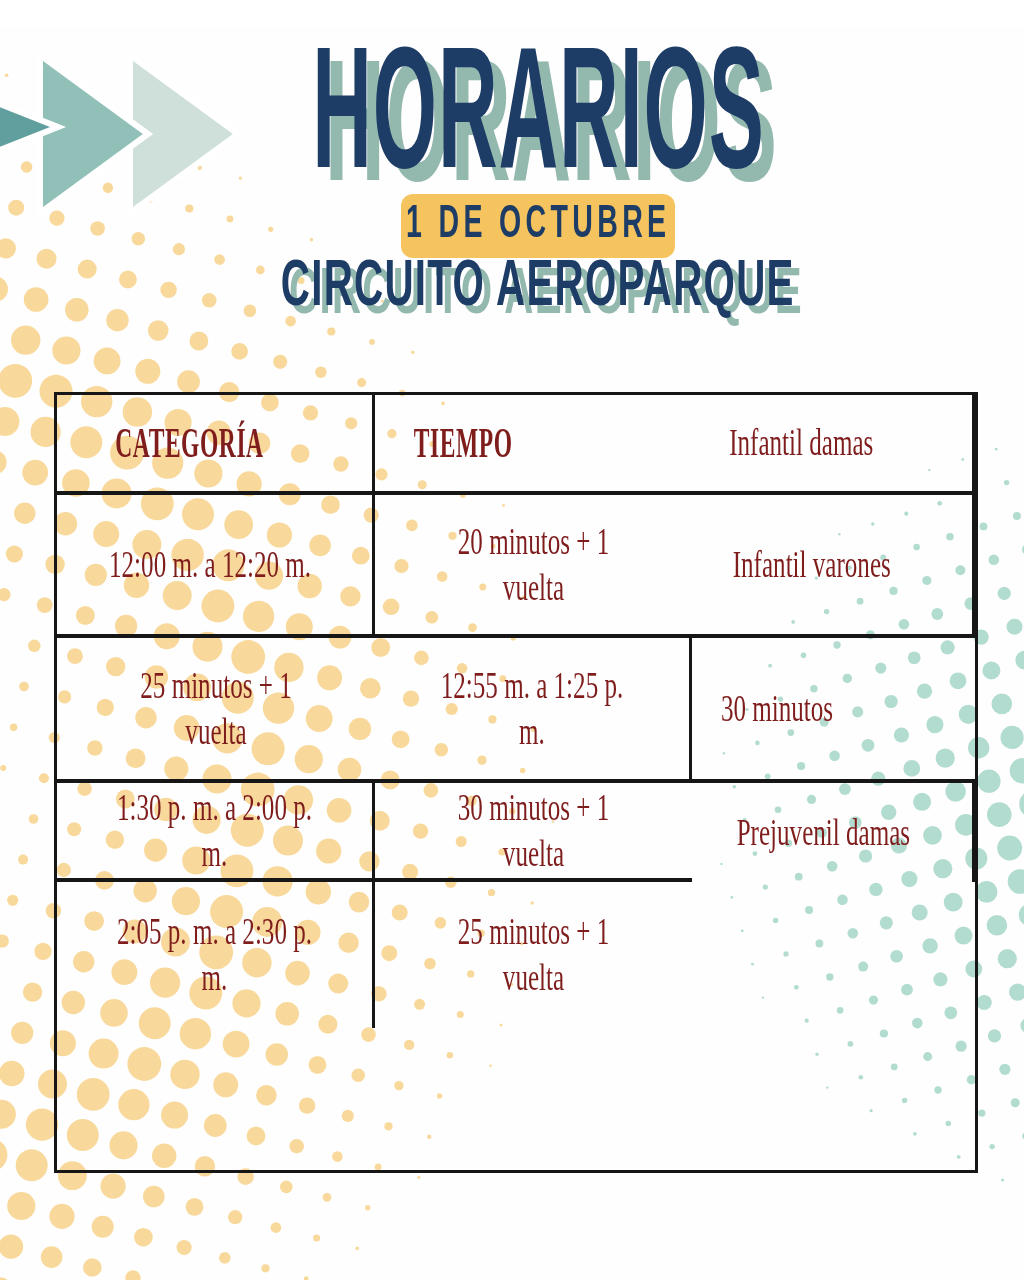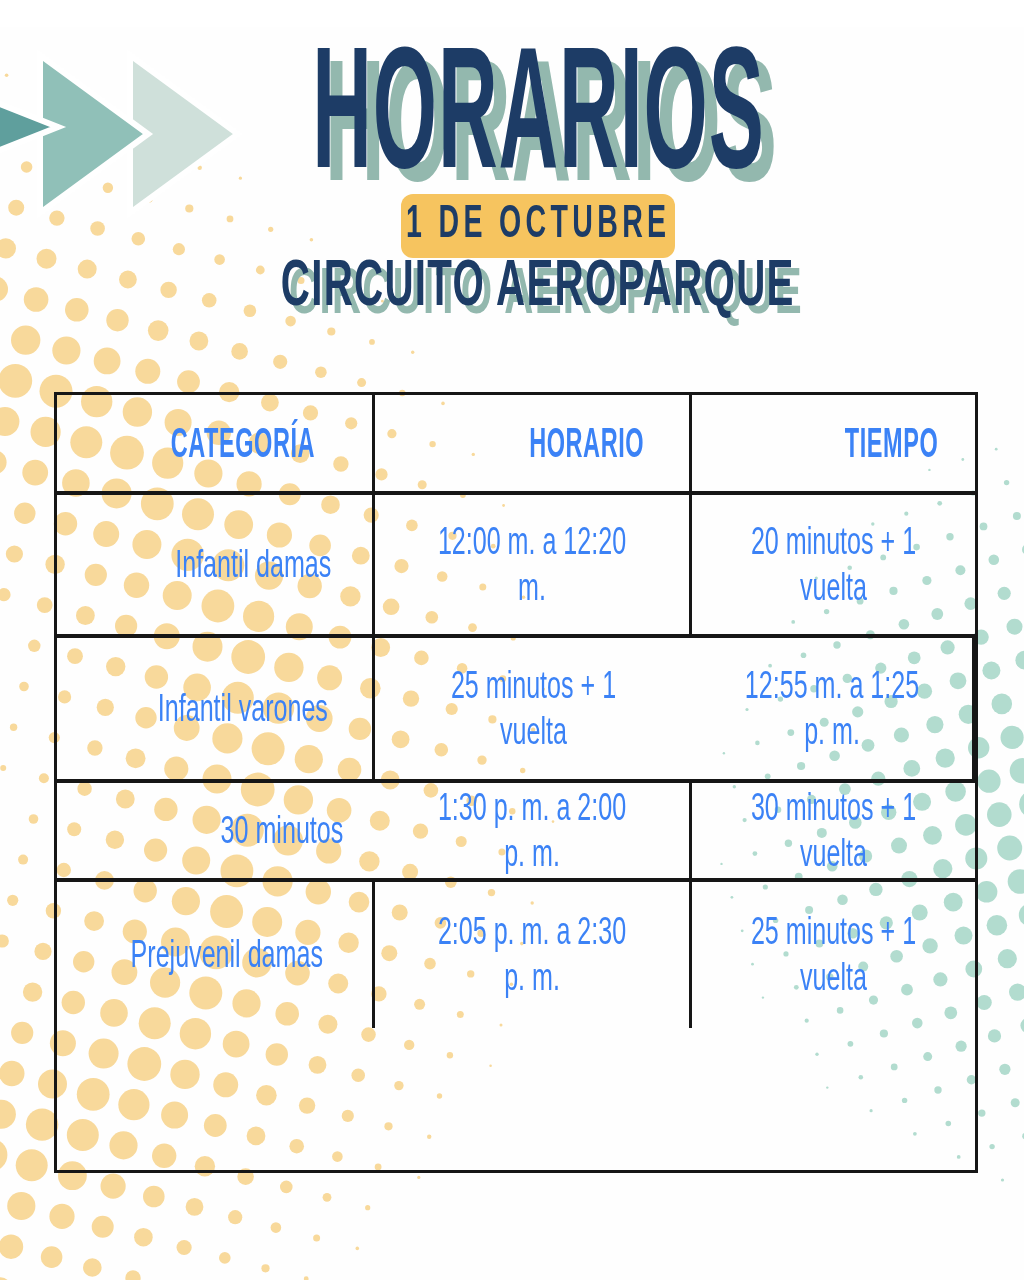--- a/index.html
+++ b/index.html
@@ -39,23 +39,23 @@
     text-shadow:13px 8px 0 #93b8ae;
   }
 
   .tbl {
     position:absolute; left:54px; top:365px; width:924px; height:781px; z-index:1;
     display:grid; grid-template-columns:318fr 317fr 283fr;
     grid-template-rows:100px 143px 145px 99px 146px auto;
     border:3px solid #161616; background:transparent;
   }
   .cell {
-    display:flex; align-items:center; justify-content:flex-end; text-align:center;
+    display:flex; align-items:center; justify-content:flex-start; text-align:center;
     border-right:3px solid #161616; border-bottom:4px solid #161616;
-    color:#3b82f6; overflow:visible;
+    color:#7f1d1d; overflow:visible;font-family:Liberation Serif, serif;
   }
   .cell.c3 { border-right:none; }
   .cell.last { border-bottom:none; }
   .t { font-size:38px; line-height:1.2; transform:scaleX(0.66); transform-origin:center; text-align:center; }
   .hdr-t { font-size:42px; font-weight:bold; letter-spacing:1px; transform:scaleX(0.56); }
 </style>
 </head>
 <body>
 
 <div class="page">
@@ -582,23 +582,20 @@
   </div>
 
   <div class="hdr-block subtitle-row">
     <div class="subtitle cond">CIRCUITO AEROPARQUE</div>
   </div>
 
   <div class="tbl">
     <div class="cell c1">
         <span class="t hdr-t">CATEGORÍA</span>
       </div>
-    <div class="cell c2">
-        <span class="t hdr-t">HORARIO</span>
-      </div>
     <div class="cell c3">
         <span class="t hdr-t">TIEMPO</span>
       </div>
 
     <div class="cell c1">
         <span class="t">Infantil damas</span>
       </div>
     <div class="cell c2">
         <span class="t">12:00 m. a 12:20 m.</span>
       </div>

